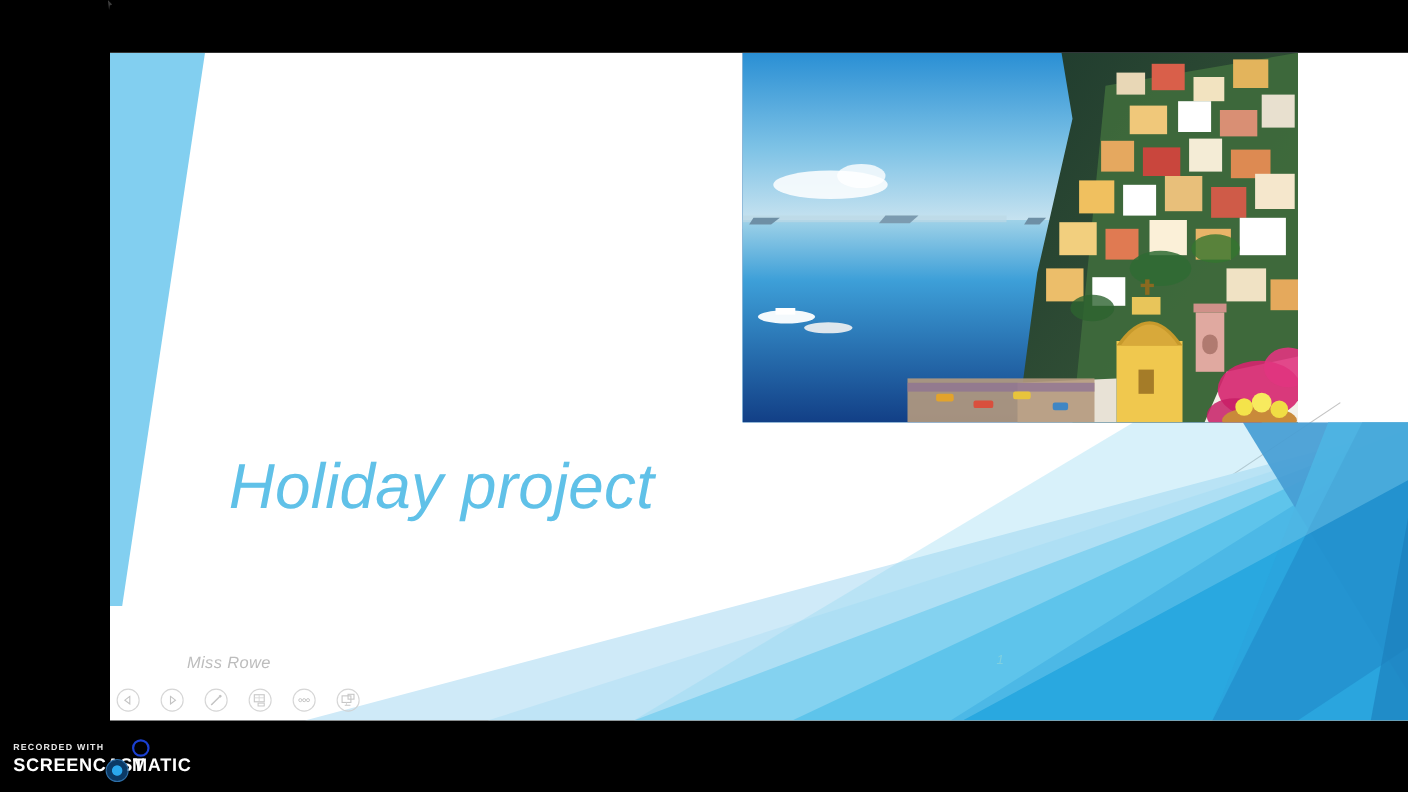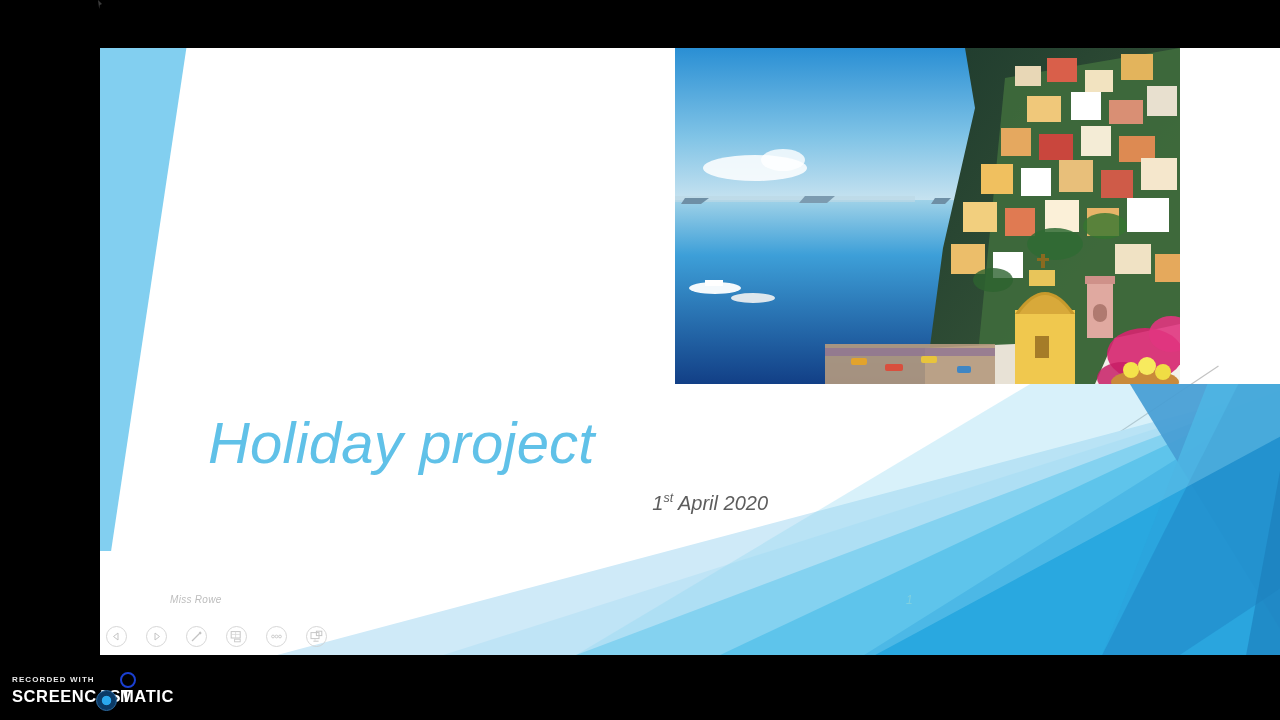--- a/index.html
+++ b/index.html
@@ -36,21 +36,21 @@
     color:#60c1e8;font-size:58px;line-height:1.05;font-weight:400;
     letter-spacing:.2px;white-space:nowrap;
   }
   .subtitle{
     position:absolute;left:108px;top:443px;width:560px;
     text-align:right;color:#5d5d5d;font-size:20px;font-weight:400;
   }
   .subtitle sup{font-size:.62em;vertical-align:super;}
   .presenter{
     position:absolute;left:70px;top:546px;
-    color:#bdbdbd;font-size:10px;letter-spacing:.3px;
+    color:#bdbdbd;font-size:15px;letter-spacing:.3px;
   }
   .slide-number{
     position:absolute;left:806px;top:545px;
     color:#7fd0e0;font-size:12px;
   }
 
   
   .controls{
     position:absolute;left:6px;top:578px;display:flex;gap:19px;align-items:center;
   }
@@ -207,23 +207,20 @@
         <rect x="246" y="308" width="16" height="7" rx="2" fill="#e8c43c"></rect>
         <rect x="282" y="318" width="14" height="7" rx="2" fill="#3f86c4"></rect>
         <ellipse cx="40" cy="240" rx="26" ry="6" fill="#ffffff" opacity=".95"></ellipse>
         <ellipse cx="78" cy="250" rx="22" ry="5" fill="#f2f2f2" opacity=".9"></ellipse>
         <rect x="30" y="232" width="18" height="6" fill="#ffffff"></rect>
       </svg>
     </div>
 
     <div class="title">Holiday project</div>
 
-    <div class="subtitle">
-      <span>1</span><sup>st</sup><span> April 2020</span>
-    </div>
 
     <div class="presenter">Miss Rowe</div>
 
     <div class="slide-number">1</div>
 
     <div class="controls">
 
       <div class="ctl">
         <svg width="9" height="9" viewBox="0 0 9 9">
           <polygon points="6,1 6,8 1.5,4.5" fill="none" stroke="#b9b9b9" stroke-width="1"></polygon>

